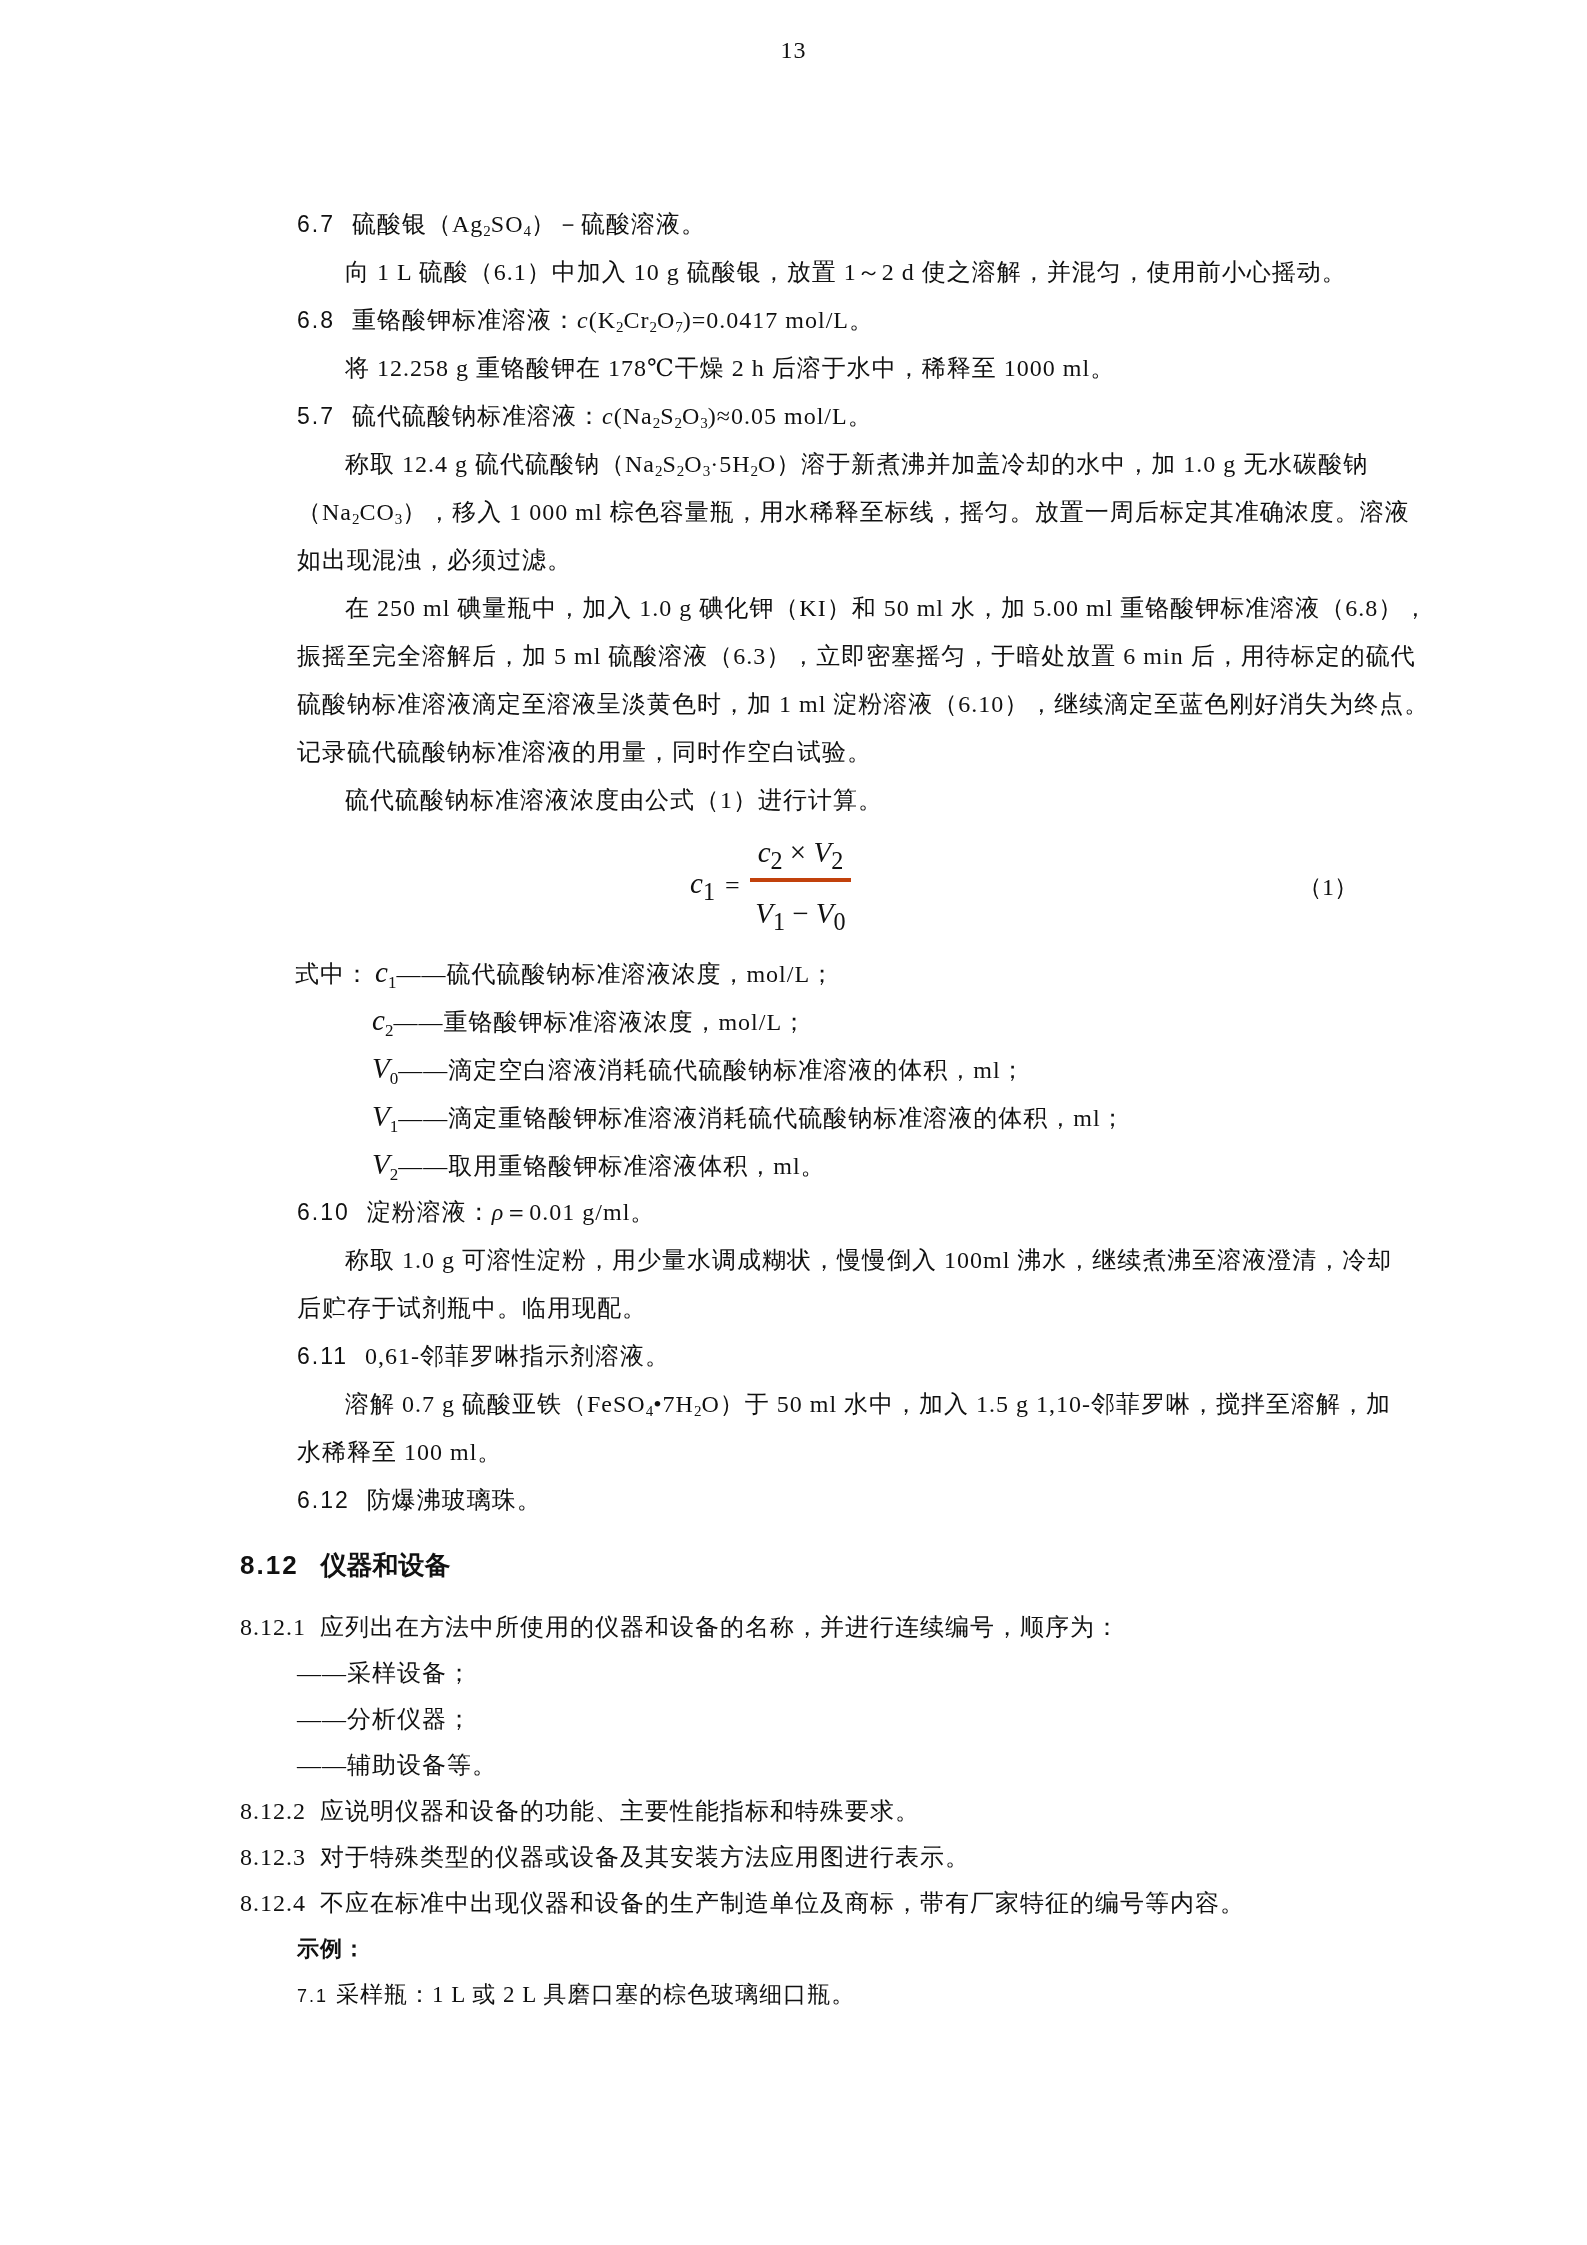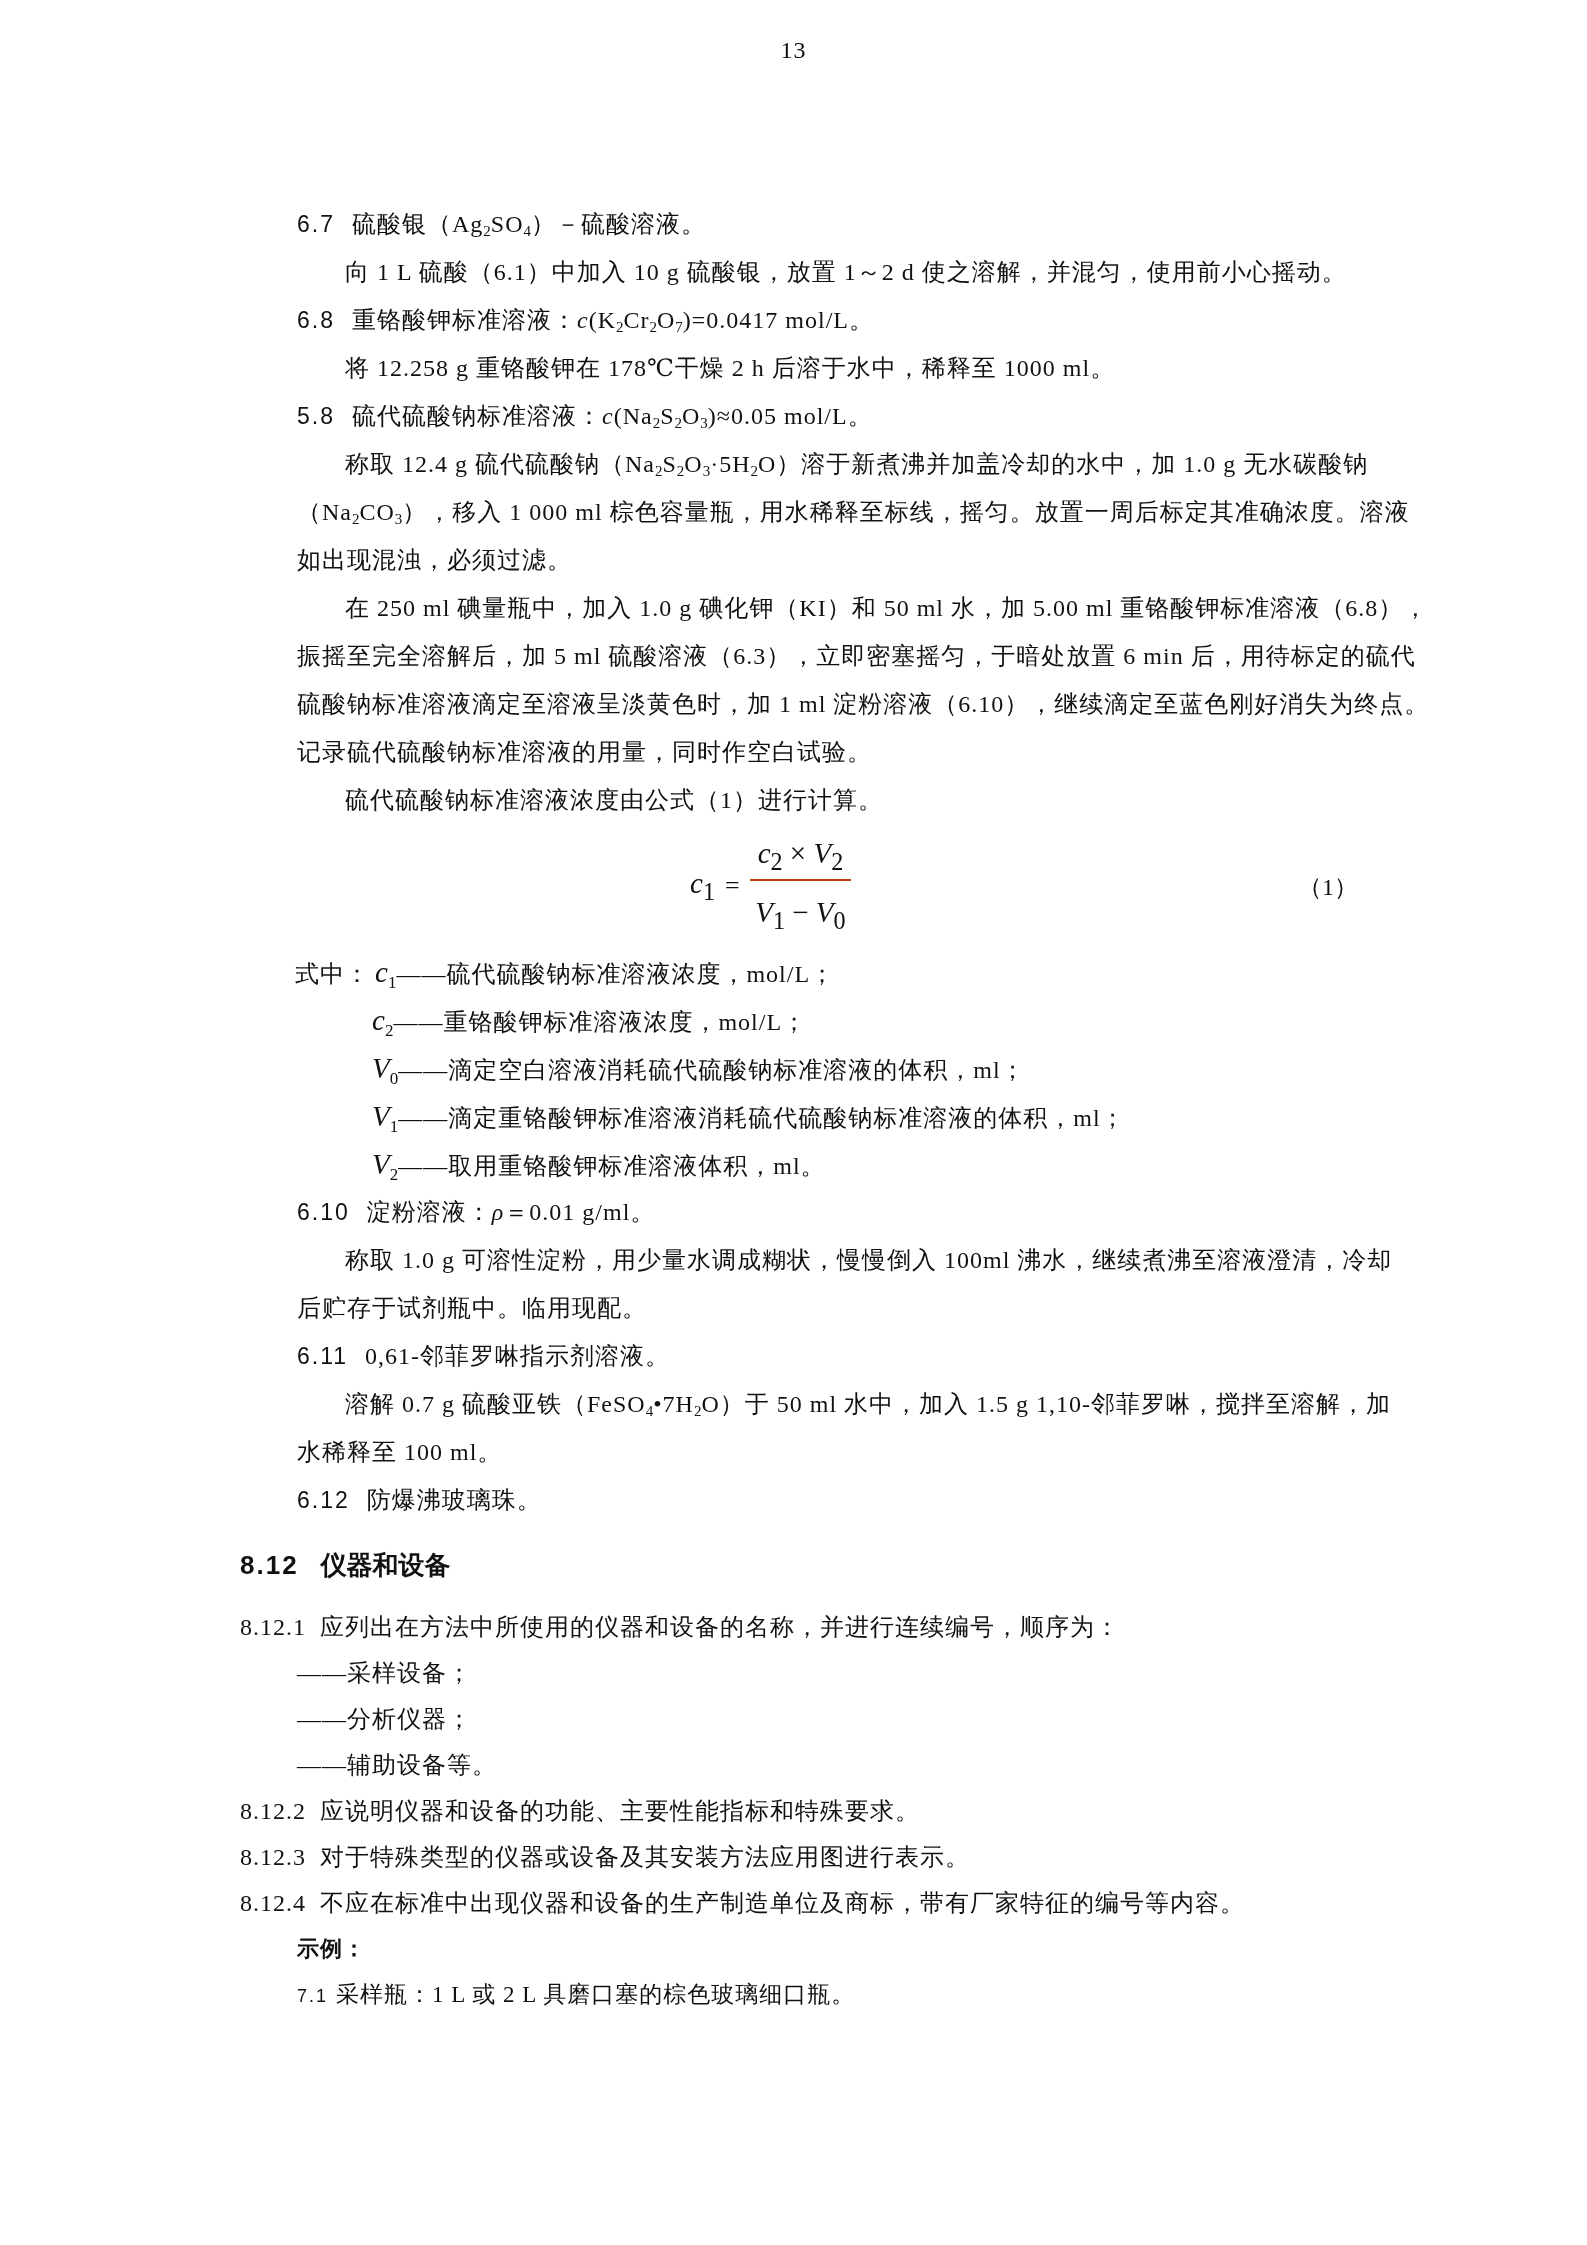--- a/index.html
+++ b/index.html
@@ -67,42 +67,42 @@
   
   .formula-block{
     position:relative;height:124px;
     display:flex;align-items:center;
     padding-left:690px;letter-spacing:0;
   }
   .feq{display:inline-flex;align-items:center;font-size:29px;}
   .feq .lhs{font-size:29px;}
   .feq .eqsign{font-size:26px;margin:0 10px;}
   .frac{display:inline-flex;flex-direction:column;align-items:center;}
-  .frac .fnum{border-bottom:2px solid #c2410c;padding:0 8px 3px 8px;}
+  .frac .fnum{border-bottom:4px solid #c2410c;padding:0 8px 3px 8px;}
   .frac .fden{padding-top:15px;}
   .eq-label{
     position:absolute;left:1298px;top:39px;
     font-size:24px;height:48px;line-height:48px;
   }
 
   .pagenum{
     text-align:center;margin-top:26px;
     height:48px;line-height:48px;font-size:24px;letter-spacing:1px;
   }
 </style>
 </head>
 <body>
 
 <div class="page">
   <div class="doc" id="doc">
       <div class="line l-clause"><span class="num">6.7</span><span>硫酸银（Ag<sub>2</sub>SO<sub>4</sub>）－硫酸溶液。</span></div>
       <div class="line l-pfirst"><span>向 1 L 硫酸（6.1）中加入 10 g 硫酸银，放置 1～2 d 使之溶解，并混匀，使用前小心摇动。</span></div>
       <div class="line l-clause"><span class="num">6.8</span><span>重铬酸钾标准溶液：<i>c</i>(K<sub>2</sub>Cr<sub>2</sub>O<sub>7</sub>)=0.0417 mol/L。</span></div>
       <div class="line l-pfirst"><span>将 12.258 g 重铬酸钾在 178℃干燥 2 h 后溶于水中，稀释至 1000 ml。</span></div>
-      <div class="line l-clause"><span class="num">5.8</span><span>硫代硫酸钠标准溶液：<i>c</i>(Na<sub>2</sub>S<sub>2</sub>O<sub>3</sub>)≈0.05 mol/L。</span></div>
+      <div class="line l-clause"><span class="num">5.7</span><span>硫代硫酸钠标准溶液：<i>c</i>(Na<sub>2</sub>S<sub>2</sub>O<sub>3</sub>)≈0.05 mol/L。</span></div>
       <div class="line l-pfirst"><span>称取 12.4 g 硫代硫酸钠（Na<sub>2</sub>S<sub>2</sub>O<sub>3</sub>·5H<sub>2</sub>O）溶于新煮沸并加盖冷却的水中，加 1.0 g 无水碳酸钠</span></div>
       <div class="line l-pcont"><span>（Na<sub>2</sub>CO<sub>3</sub>），移入 1 000 ml 棕色容量瓶，用水稀释至标线，摇匀。放置一周后标定其准确浓度。溶液</span></div>
       <div class="line l-pcont"><span>如出现混浊，必须过滤。</span></div>
       <div class="line l-pfirst"><span>在 250 ml 碘量瓶中，加入 1.0 g 碘化钾（KI）和 50 ml 水，加 5.00 ml 重铬酸钾标准溶液（6.8），</span></div>
       <div class="line l-pcont"><span>振摇至完全溶解后，加 5 ml 硫酸溶液（6.3），立即密塞摇匀，于暗处放置 6 min 后，用待标定的硫代</span></div>
       <div class="line l-pcont"><span>硫酸钠标准溶液滴定至溶液呈淡黄色时，加 1 ml 淀粉溶液（6.10），继续滴定至蓝色刚好消失为终点。</span></div>
       <div class="line l-pcont"><span>记录硫代硫酸钠标准溶液的用量，同时作空白试验。</span></div>
       <div class="line l-pfirst"><span>硫代硫酸钠标准溶液浓度由公式（1）进行计算。</span></div>
       <div class="formula-block">
         <span class="feq">

